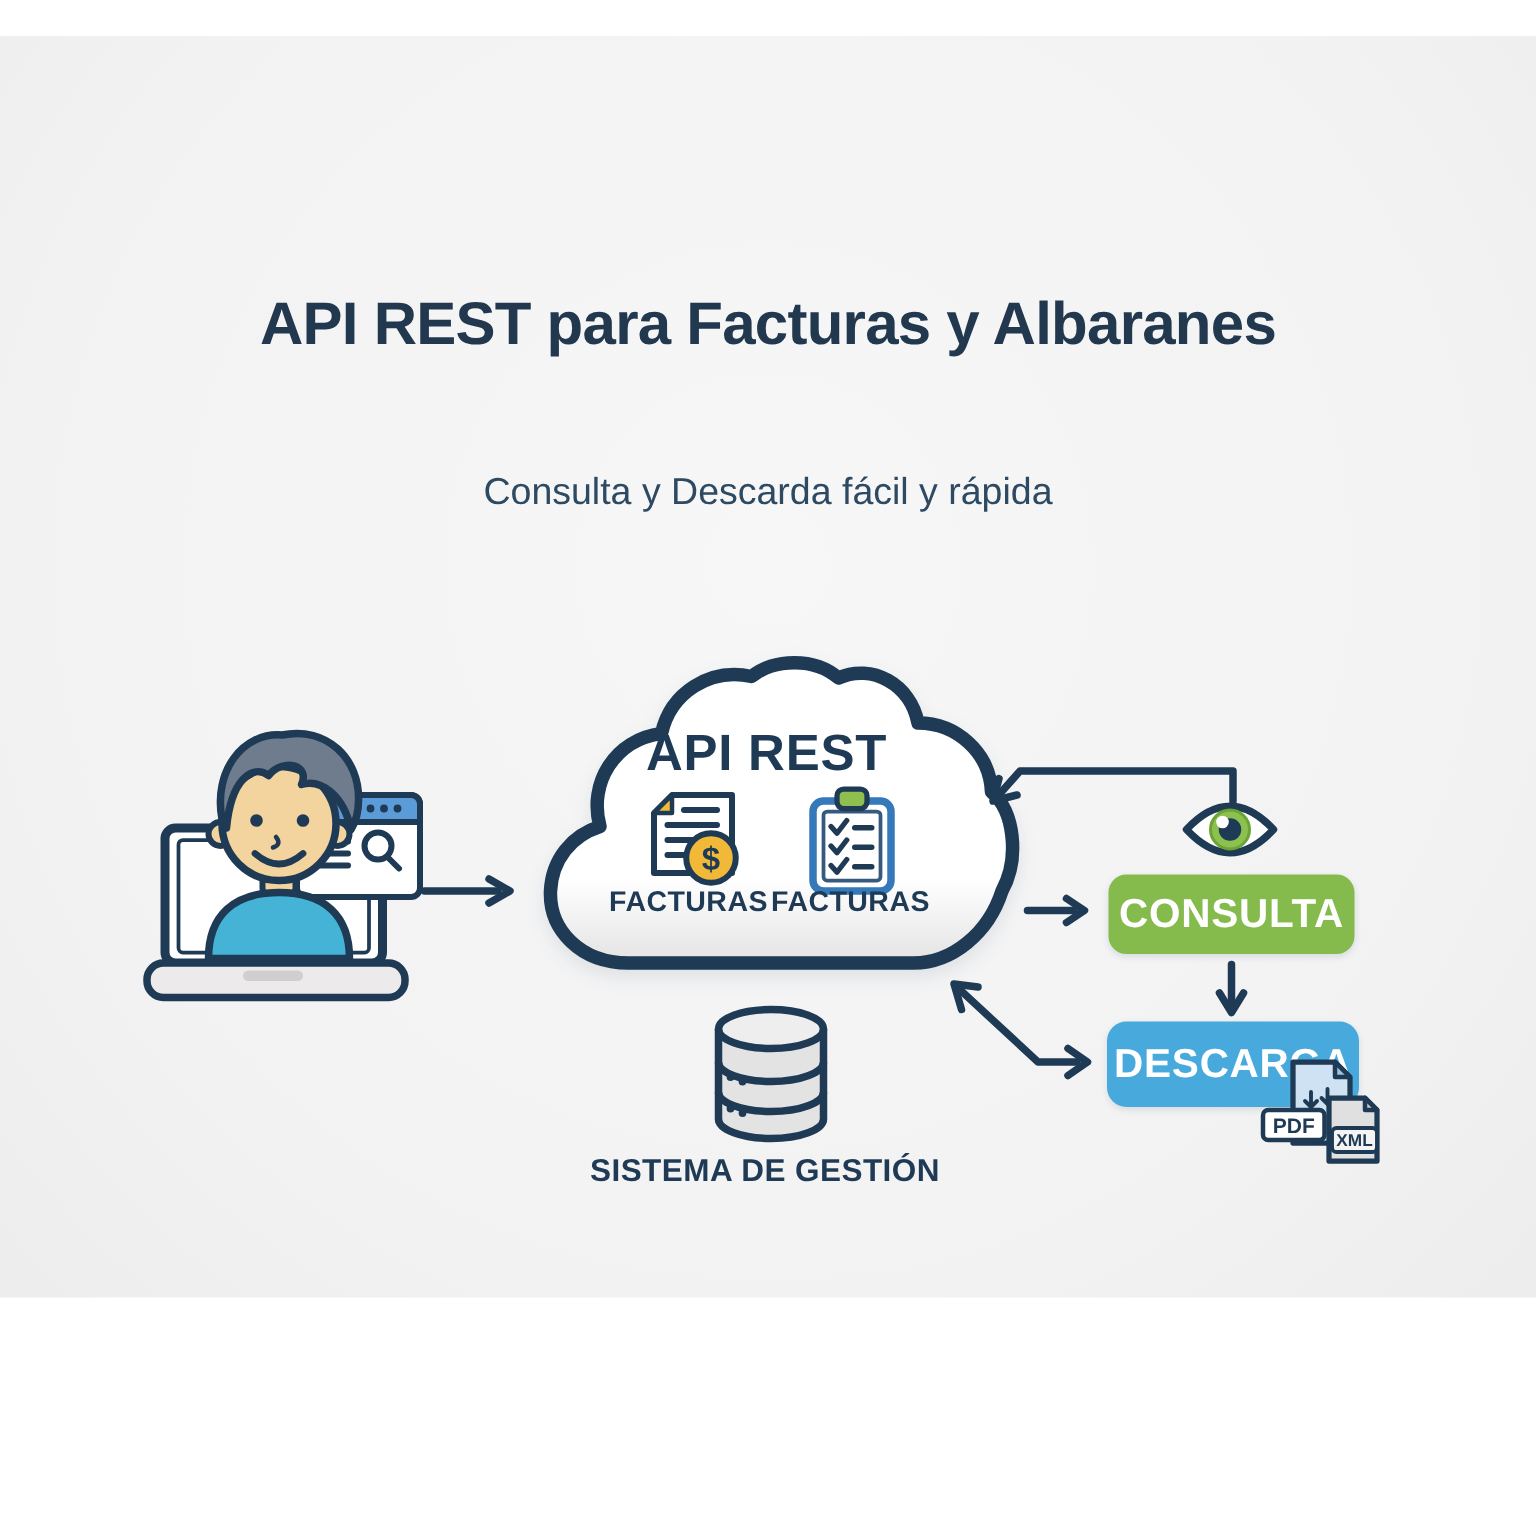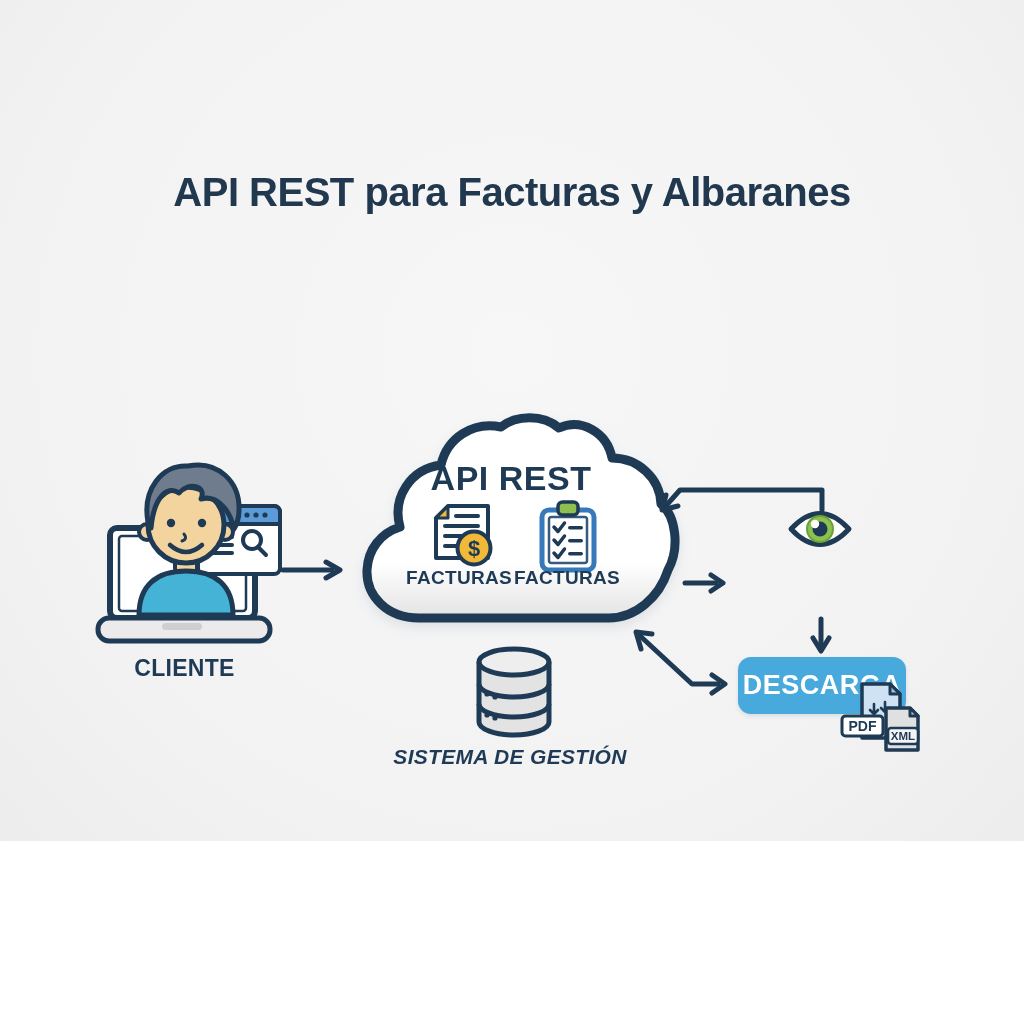--- a/index.html
+++ b/index.html
@@ -8,55 +8,57 @@
     --teal:#45b3d6; --hair:#6e7c8e; --skin:#f3d49e;
     --clipblue:#3579bb; --fileblue:#cfe2f4; --filegray:#e0e0e0;
     --dbfill:#e3e3e3; --dbtop:#eeeeee; --bg:#f2f2f3;
   }
   *{margin:0;padding:0;box-sizing:border-box;}
   html,body{width:100%;height:100%;}
   body{font-family:"Liberation Sans","DejaVu Sans",sans-serif;}
   .stage{
     position:relative;width:1024px;height:841px;overflow:hidden;
     background:radial-gradient(circle at 50% 42%, #f7f7f7 0%, var(--bg,#f2f2f3) 70%, #ededee 100%);
+    margin-top:24px;
   }
   .abs{position:absolute;}
   .title{
     left:0;top:170px;width:1024px;text-align:center;
     font-size:40px;font-weight:700;letter-spacing:-0.5px;color:var(--title,#21384f);
   }
   .subtitle{
     left:0;top:290px;width:1024px;text-align:center;
     font-size:25px;font-weight:400;color:var(--subtitle,#2e4a63);
   }
   .node-label{
     font-weight:700;color:var(--navy,#1f3a55);text-align:center;letter-spacing:0.3px;
   }
   .client-label{left:102px;top:655px;width:165px;font-size:23px;}
   .cloud-title{left:411px;top:459px;width:200px;font-size:34px;letter-spacing:0.5px;}
   .facturas-label{left:405px;top:567px;width:108px;font-size:19px;}
   .albaranes-label{left:508px;top:567px;width:118px;font-size:19px;}
-  .db-label{left:385px;top:745px;width:250px;font-size:21px;letter-spacing:0.3px;font-style:italic;}
+  .db-label{left:385px;top:745px;width:250px;font-size:21px;letter-spacing:0.3px;}
   .btn{
     display:flex;align-items:center;justify-content:center;
     color:#ffffff;font-weight:700;letter-spacing:0.5px;
     box-shadow:0 2px 4px rgba(30,58,85,0.12);
   }
   .btn-consulta{left:739px;top:559px;width:164px;height:53px;background:var(--green,#85bb4c);border-radius:12px;font-size:27px;}
   .btn-descarga{left:738px;top:657px;width:168px;height:57px;background:var(--blue,#47a9dc);border-radius:13px;font-size:27px;}
   .cloud-svg{filter:drop-shadow(0 5px 6px rgba(31,58,85,0.10));}
   svg{display:block;overflow:visible;}
   svg text{font-family:"Liberation Sans","DejaVu Sans",sans-serif;font-weight:700;}
 </style>
 </head>
 <body>
 
 <div class="stage">
 
   <div class="abs title">API REST para Facturas y Albaranes</div>
+  <div class="abs subtitle">Consulta y Descarda fácil y rápida</div>
 
   <svg class="abs" style="left:90px;top:448px;" width="200" height="200" viewBox="0 0 200 200">
 
     <g>
       <rect x="20" y="80" width="145" height="90" rx="7" fill="#ffffff" stroke="var(--navy)" stroke-width="6"></rect>
       <rect x="29" y="88" width="127" height="75" rx="3" fill="#ffffff" stroke="var(--navy)" stroke-width="2.5"></rect>
     </g>
 
     <g>
       <rect x="108" y="58" width="82" height="68" rx="6" fill="#ffffff" stroke="var(--navy)" stroke-width="4"></rect>
@@ -85,21 +87,20 @@
       <path d="M94 86 q4 5 -2 7" fill="none" stroke="var(--navy)" stroke-width="3" stroke-linecap="round"></path>
       <path d="M80 97 q16 14 32 0" fill="none" stroke="var(--navy)" stroke-width="4.5" stroke-linecap="round"></path>
       <path d="M49 167 C49 138 66 123 96 123 C126 123 143 138 143 167 Z" fill="var(--teal)" stroke="var(--navy)" stroke-width="5" stroke-linejoin="round"></path>
     </g>
 
     <g>
       <rect x="8" y="170" width="172" height="23" rx="11" fill="#eceaea" stroke="var(--navy)" stroke-width="5"></rect>
       <rect x="72" y="175" width="40" height="7" rx="3.5" fill="#cfcfcf"></rect>
     </g>
   </svg>
-  <div class="abs node-label client-label">CLIENTE</div>
 
   <svg class="abs" style="left:280px;top:558px;" width="66" height="24" viewBox="0 0 66 24">
     <line x1="3" y1="12" x2="52" y2="12" stroke="var(--navy)" stroke-width="5" stroke-linecap="round"></line>
     <path d="M46 4 L60 12 L46 20" fill="none" stroke="var(--navy)" stroke-width="5" stroke-linecap="round" stroke-linejoin="round"></path>
   </svg>
 
   <svg class="abs cloud-svg" style="left:353px;top:412px;" width="332" height="222" viewBox="0 0 332 222">
     <defs>
       <linearGradient id="cloudGrad" x1="0" y1="0" x2="0" y2="1">
         <stop offset="0" stop-color="#ffffff"></stop>
@@ -170,20 +171,23 @@
   <svg class="abs" style="left:650px;top:478px;" width="180" height="42" viewBox="0 0 180 42">
     <path d="M172 32 L172 12 L30 12 L14 30" fill="none" stroke="var(--navy)" stroke-width="5" stroke-linecap="round" stroke-linejoin="round"></path>
     <path d="M28 28 L12 32 L16 17" fill="none" stroke="var(--navy)" stroke-width="5" stroke-linecap="round" stroke-linejoin="round"></path>
   </svg>
 
   <svg class="abs" style="left:682px;top:570px;" width="48" height="26" viewBox="0 0 48 26">
     <line x1="3" y1="13" x2="34" y2="13" stroke="var(--navy)" stroke-width="5" stroke-linecap="round"></line>
     <path d="M29 5 L41 13 L29 21" fill="none" stroke="var(--navy)" stroke-width="5" stroke-linecap="round" stroke-linejoin="round"></path>
   </svg>
 
+  <div class="abs btn btn-consulta">
+    <span>CONSULTA</span>
+  </div>
 
   <svg class="abs" style="left:808px;top:616px;" width="26" height="42" viewBox="0 0 26 42">
     <line x1="13" y1="3" x2="13" y2="28" stroke="var(--navy)" stroke-width="5" stroke-linecap="round"></line>
     <path d="M5 22 L13 35 L21 22" fill="none" stroke="var(--navy)" stroke-width="5" stroke-linecap="round" stroke-linejoin="round"></path>
   </svg>
 
   <svg class="abs" style="left:622px;top:622px;" width="112" height="74" viewBox="0 0 112 74">
     <path d="M16 12 L70 62 L96 62" fill="none" stroke="var(--navy)" stroke-width="5" stroke-linecap="round" stroke-linejoin="round"></path>
     <path d="M30 12 L14 10 L19 27" fill="none" stroke="var(--navy)" stroke-width="5" stroke-linecap="round" stroke-linejoin="round"></path>
     <path d="M90 53 L103 62 L90 71" fill="none" stroke="var(--navy)" stroke-width="5" stroke-linecap="round" stroke-linejoin="round"></path>

